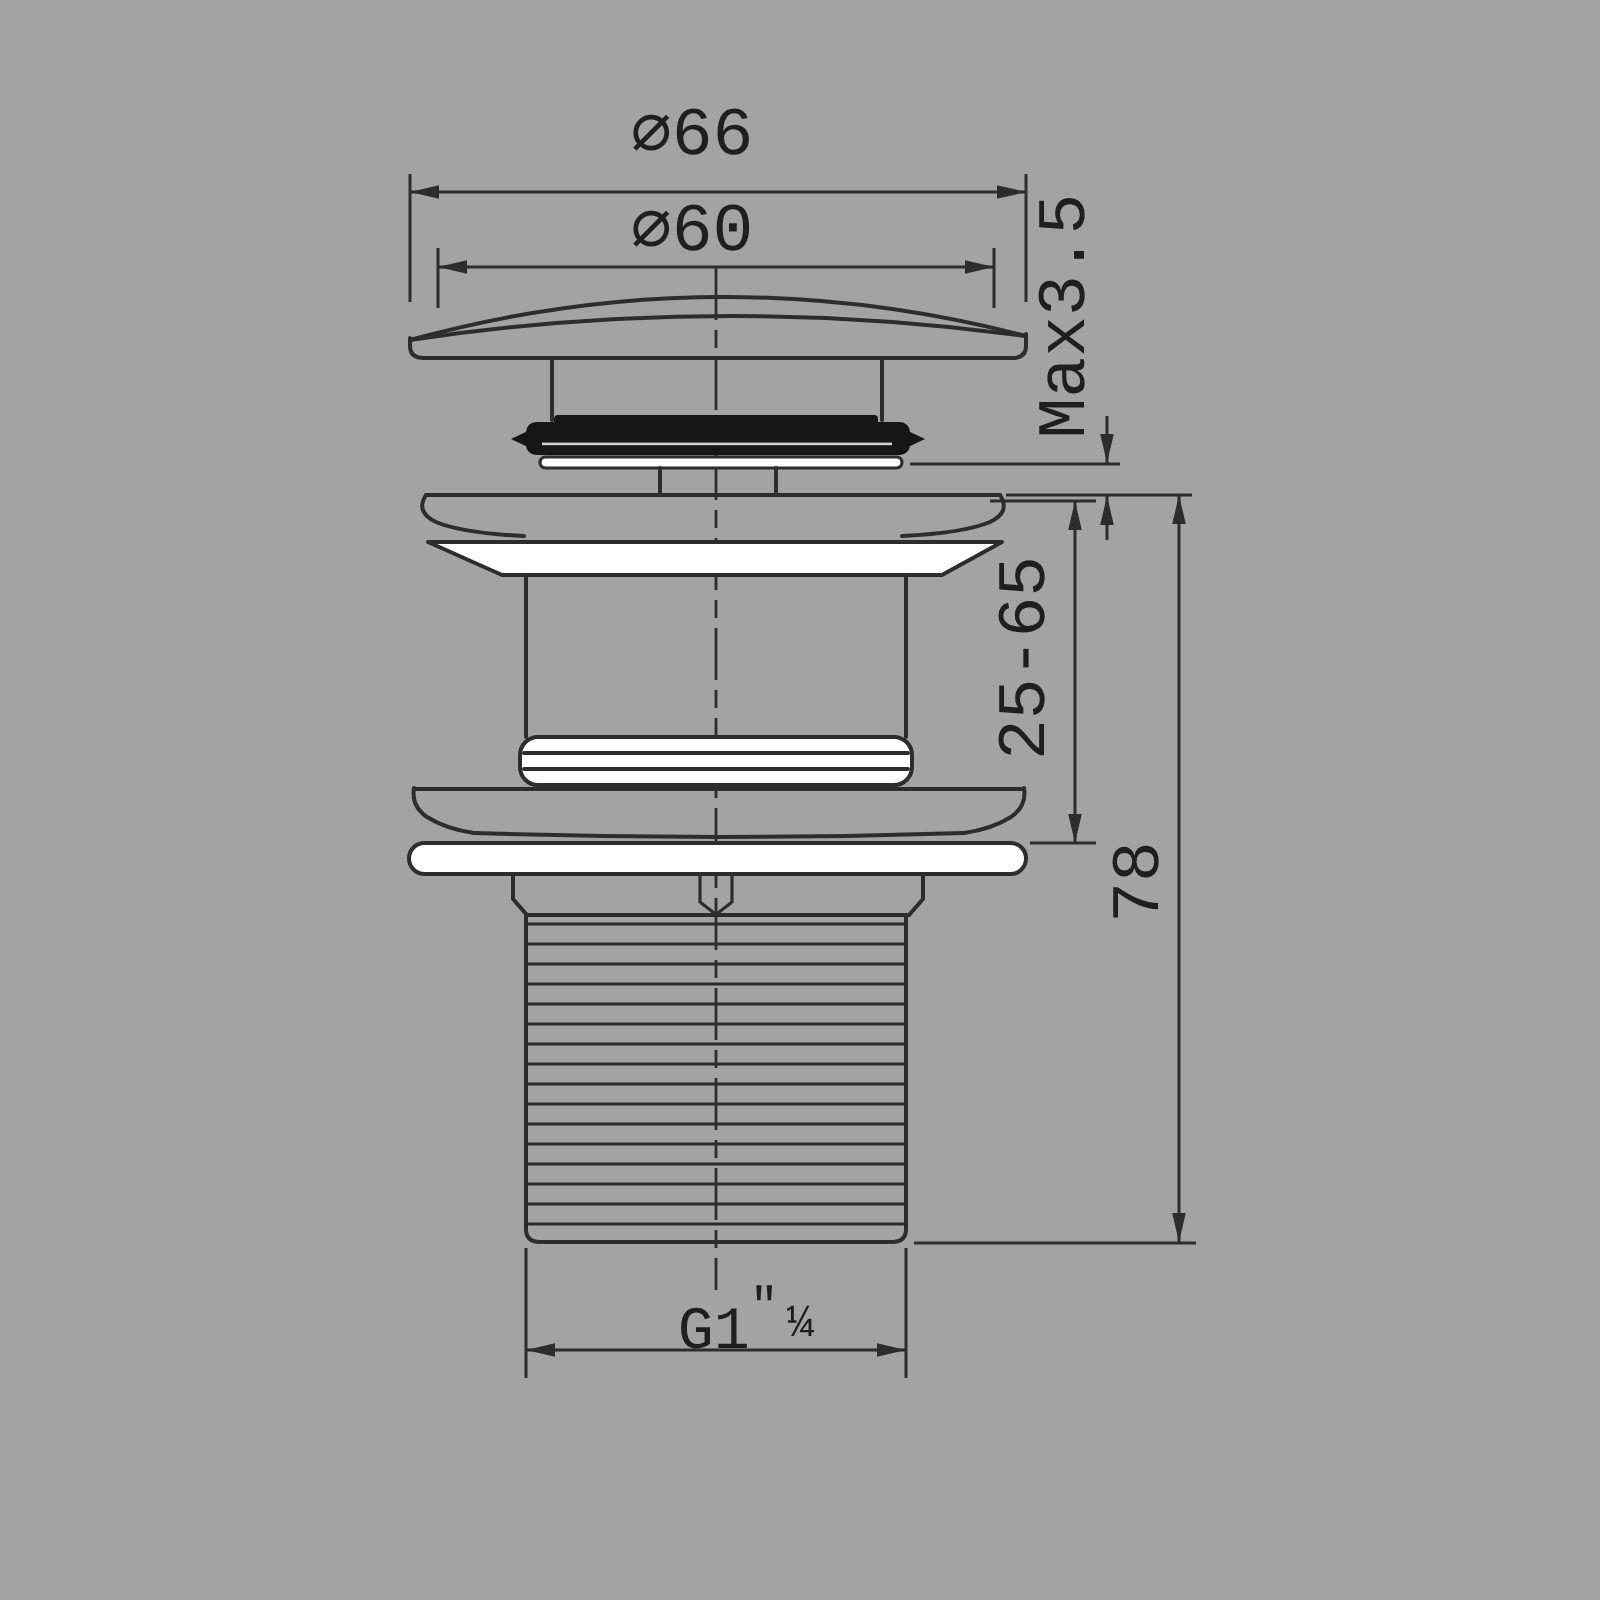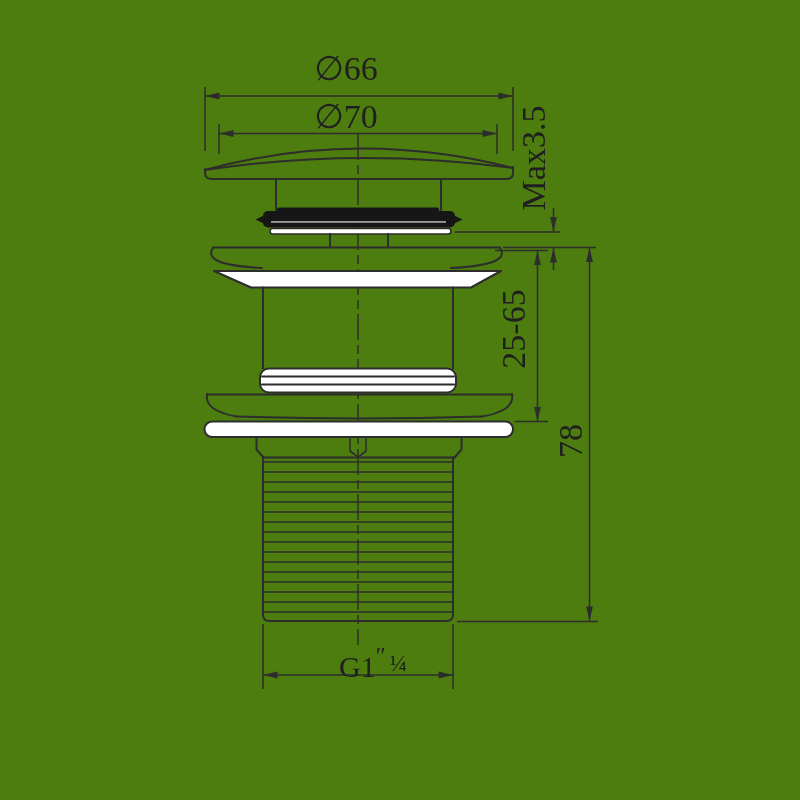--- a/index.html
+++ b/index.html
@@ -1,18 +1,18 @@
 <!DOCTYPE html>
 <html><head>
 <meta charset="utf-8">
 <style>
   html,body{margin:0;padding:0;background:#ffffff;}
   #stage{
-    position:relative;width:800px;height:800px;background:#4d7c0f;
-    font-family:Liberation Serif, serif;
+    position:relative;width:800px;height:800px;background:#a3a3a3;
+    font-family:Liberation Mono, monospace;
     overflow:hidden;
   }
   #drawing-svg{position:absolute;left:0;top:0;}
   
   .part{stroke:#2d2d2d;stroke-width:2;fill:none;stroke-linecap:round;stroke-linejoin:round;}
   .partfill{fill:#ffffff;}
   .thin{stroke-width:1.6;}
   .black{fill:#161616;stroke:none;}
   .whiteline{fill:#ffffff;stroke:none;}
   .dim{stroke:#2d2d2d;stroke-width:1.5;fill:none;}
@@ -158,21 +158,21 @@
 
     <g class="dim">
       <line x1="263" y1="624" x2="263" y2="689"></line>
       <line x1="453" y1="624" x2="453" y2="689"></line>
       <line x1="263" y1="675" x2="453" y2="675" marker-start="url(#arr)" marker-end="url(#arr)"></line>
     </g>
   </svg>
 
   <div class="dimtext" id="label-d66" style="left:283px;top:52px;width:126px;">∅66</div>
 
-  <div class="dimtext" id="label-d60" style="left:283px;top:100px;width:126px;">∅70</div>
+  <div class="dimtext" id="label-d60" style="left:283px;top:100px;width:126px;">∅60</div>
 
   <div class="dimtext rot" id="label-max" style="left:469px;top:141px;width:130px;height:34px;">Max3.5</div>
 
   <div class="dimtext rot" id="label-range" style="left:460px;top:312px;width:108px;height:34px;">25-65</div>
 
   <div class="dimtext rot" id="label-78" style="left:541px;top:424px;width:60px;height:34px;">78</div>
 
   <div class="dimtext" id="label-thread" style="left:310px;top:640px;width:126px;">
     <span>G1</span><span class="prime">″</span><span class="frac">¼</span>
   </div>

